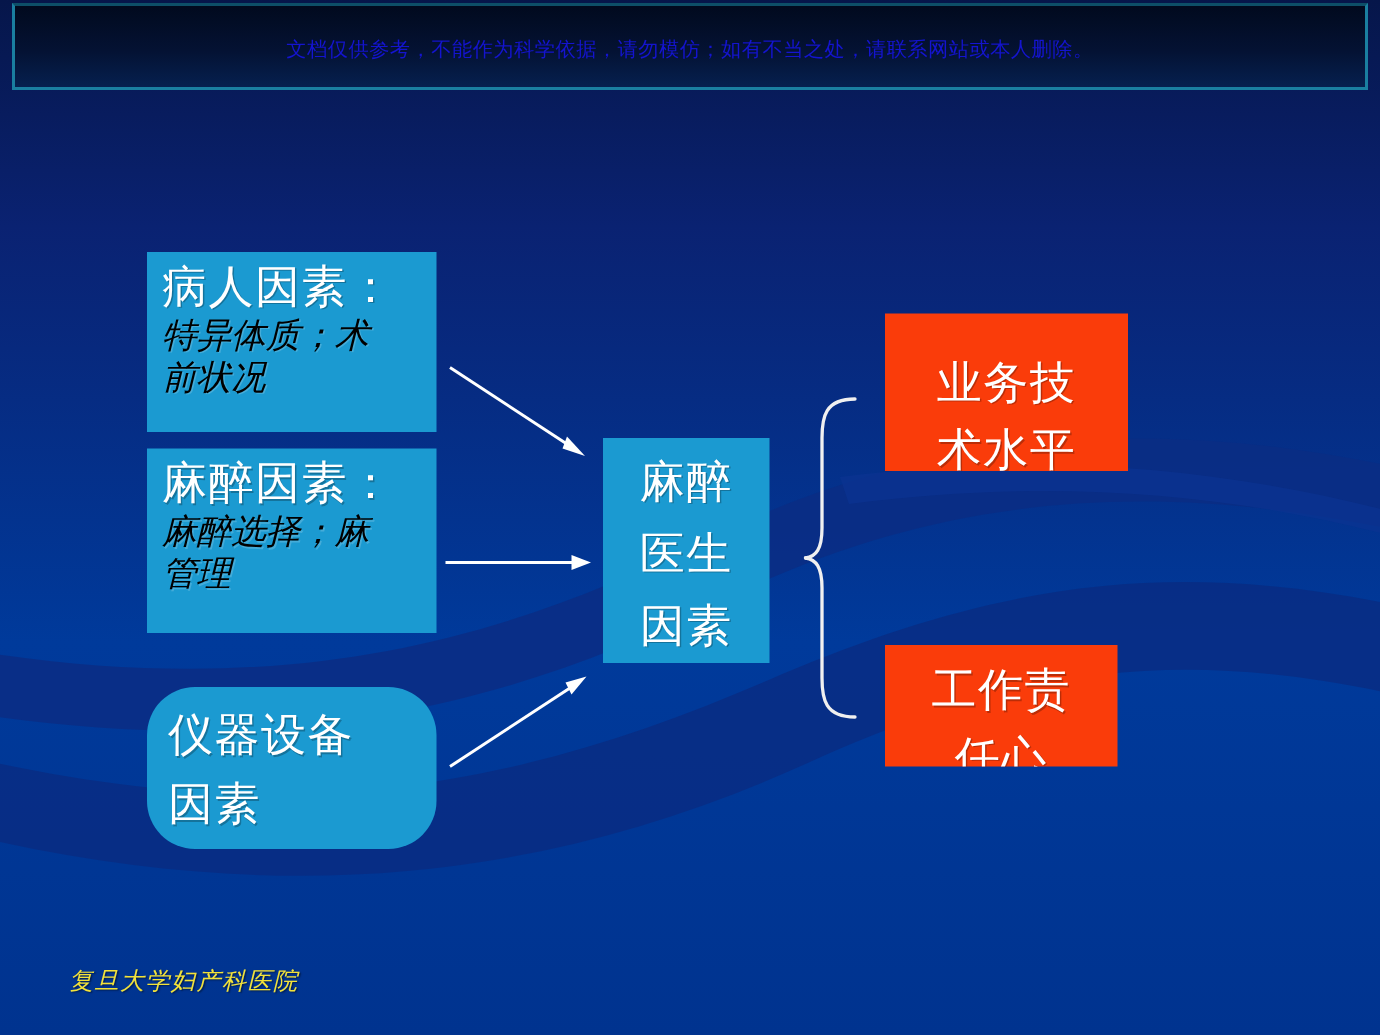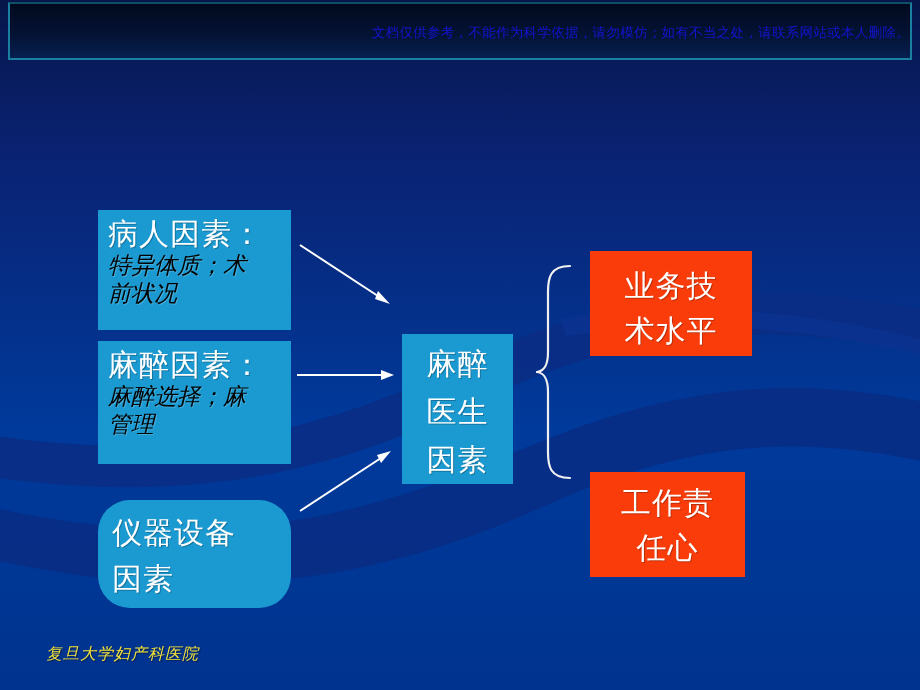--- a/index.html
+++ b/index.html
@@ -21,21 +21,21 @@
     left: 8px; top: 2px;
     width: 904px; height: 58px;
     background: linear-gradient(180deg, #010a1e 0%, #041233 55%, #06204f 100%);
     border: 2px solid #1a7fa0;
     border-top-color: #0d4f68;
     box-sizing: border-box;
   }
   #disclaimer {
     position: absolute;
     left: 0; right: 0; top: 20px;
-    text-align: right;
+    text-align: center;
     color: #1414cf;
     font-size: 13.5px;
     letter-spacing: .3px;
     font-family: Liberation Serif, serif;
     white-space: nowrap;
   }
 
   
   #title {
     position: absolute;
@@ -49,21 +49,20 @@
     text-shadow: 4px 4px 0 #000a24, 5px 5px 2px rgba(0,0,0,.6);
     white-space: nowrap;
   }
 
   
   .box {
     position: absolute;
     box-sizing: border-box;
     color: #ffffff;
     overflow: hidden;
-    margin-top: 42px;
   }
   .box-cyan { background: #1b9ad1; }
   .box-red  { background: #fa3c0a; }
 
   .b-head {
     font-size: 30px;
     line-height: 36px;
     letter-spacing: 1px;
     white-space: nowrap;
     text-shadow: 1px 1px 0 rgba(0,0,0,.25);
@@ -83,22 +82,22 @@
   #box-equipment .b-head { font-size: 30px; line-height: 46px; }
 
   
   #box-doctor {
     left: 402px; top: 292px; width: 111px; height: 150px;
     padding-top: 6px; text-align: center;
   }
   #box-doctor .b-head { font-size: 30px; line-height: 48px; }
 
   
-  #box-skill { left: 590px; top: 209px; width: 162px; height: 105px; padding-top: 12px; text-align: center; }
-  #box-resp  { left: 590px; top: 430px; width: 155px; height: 105px; padding-top: 8px; text-align: center; }
+  #box-skill { left: 590px; top: 209px; width: 162px; height: 105px; padding-top: 24px; text-align: center; }
+  #box-resp  { left: 590px; top: 430px; width: 155px; height: 81px; padding-top: 8px; text-align: center; }
   .box-red .b-head { font-size: 30px; line-height: 45px; }
 
   
   #footer {
     position: absolute;
     left: 46px; bottom: 25px;
     color: #f2e23a;
     font-style: italic;
     font-size: 16px;
     letter-spacing: 1px;

